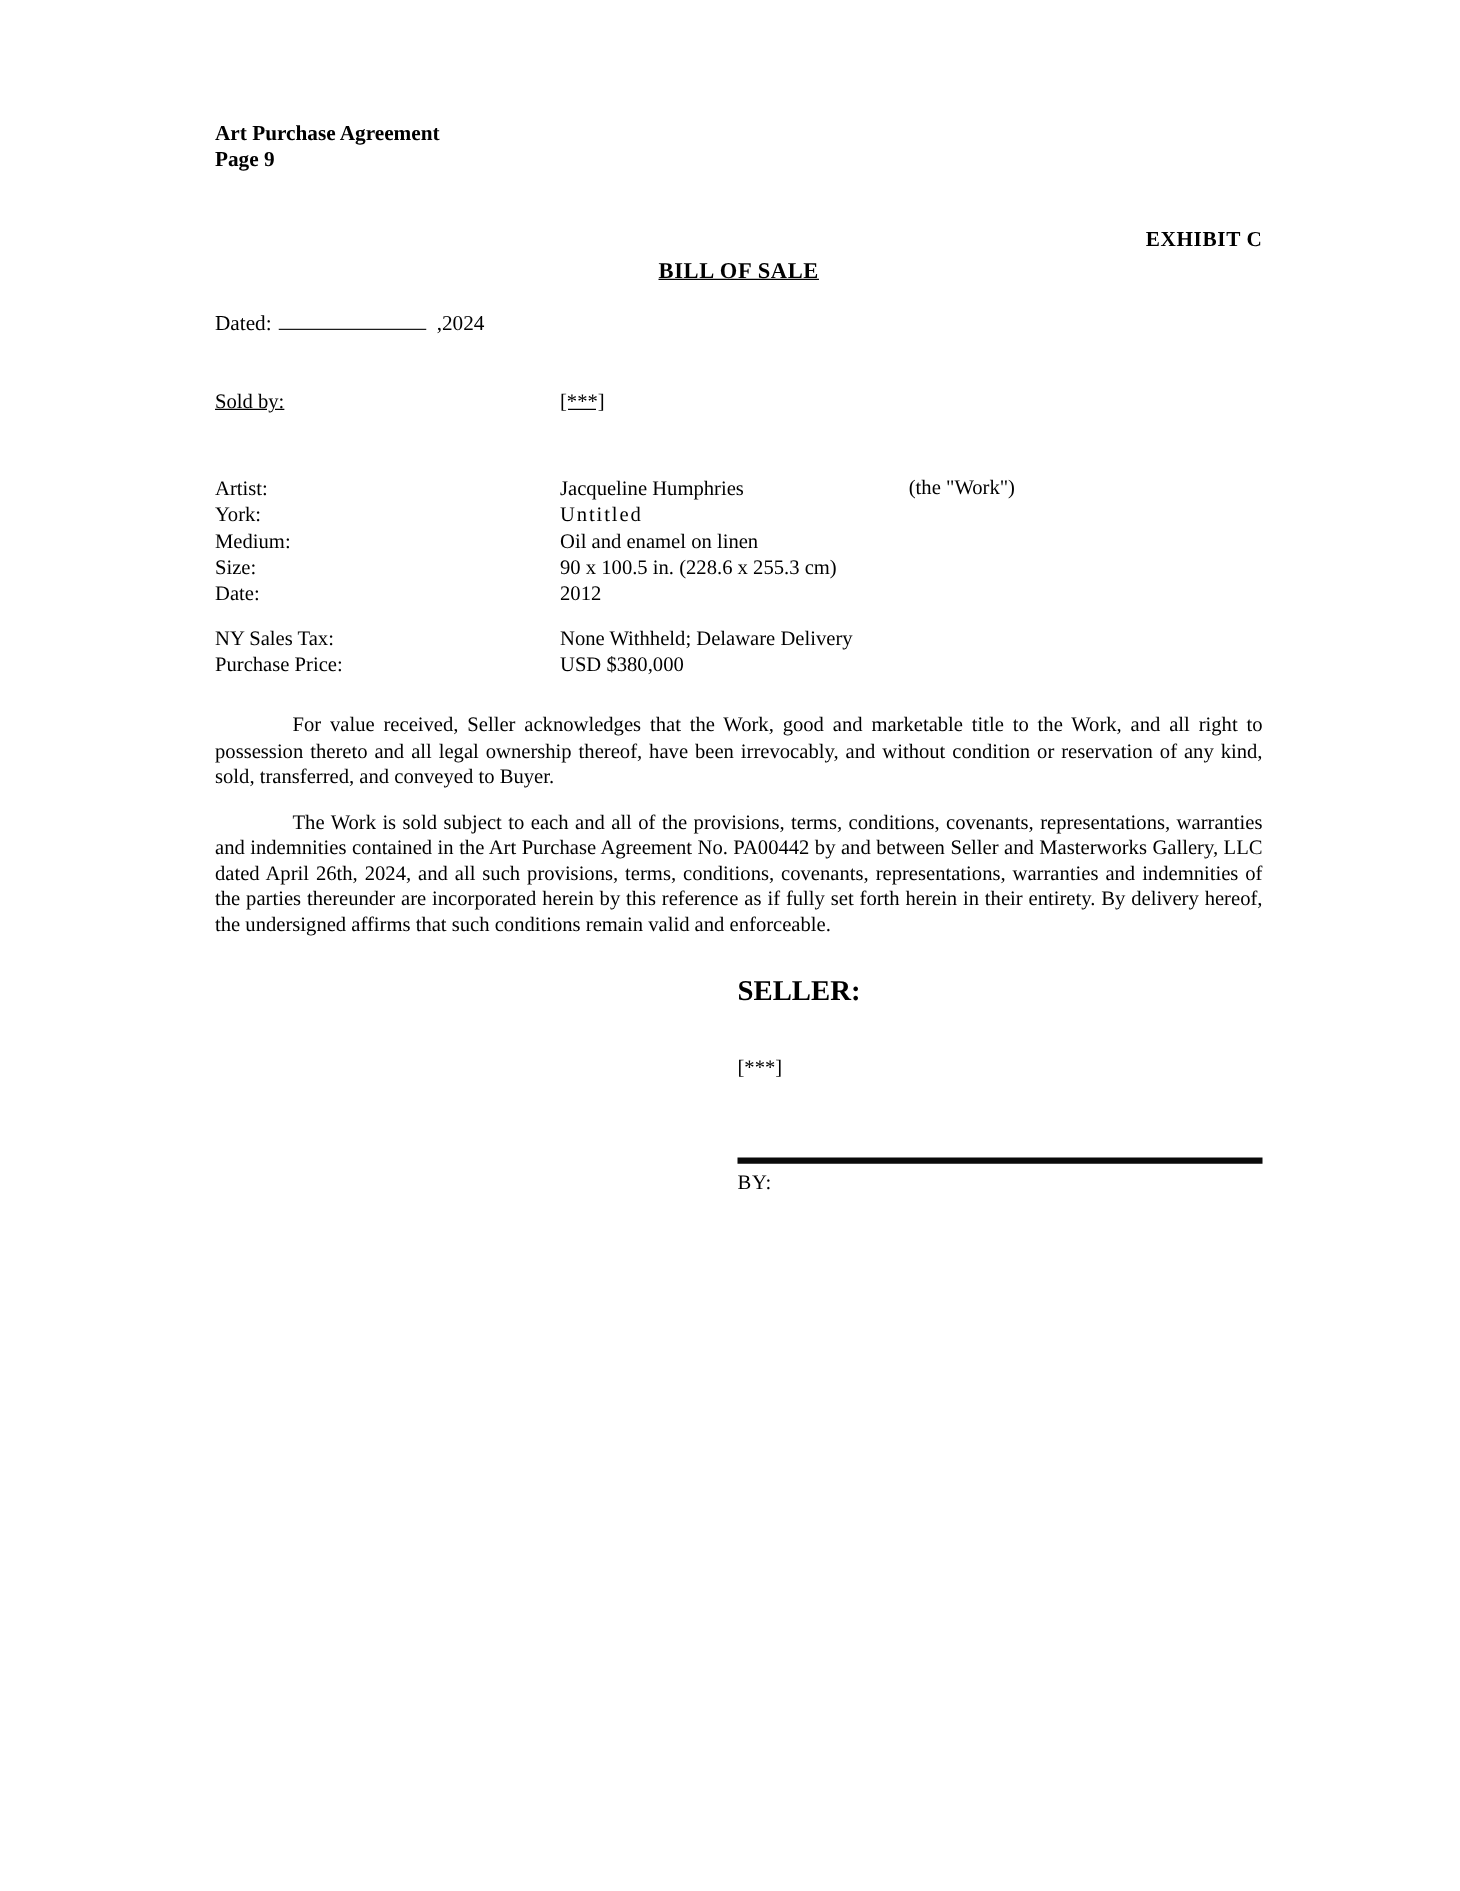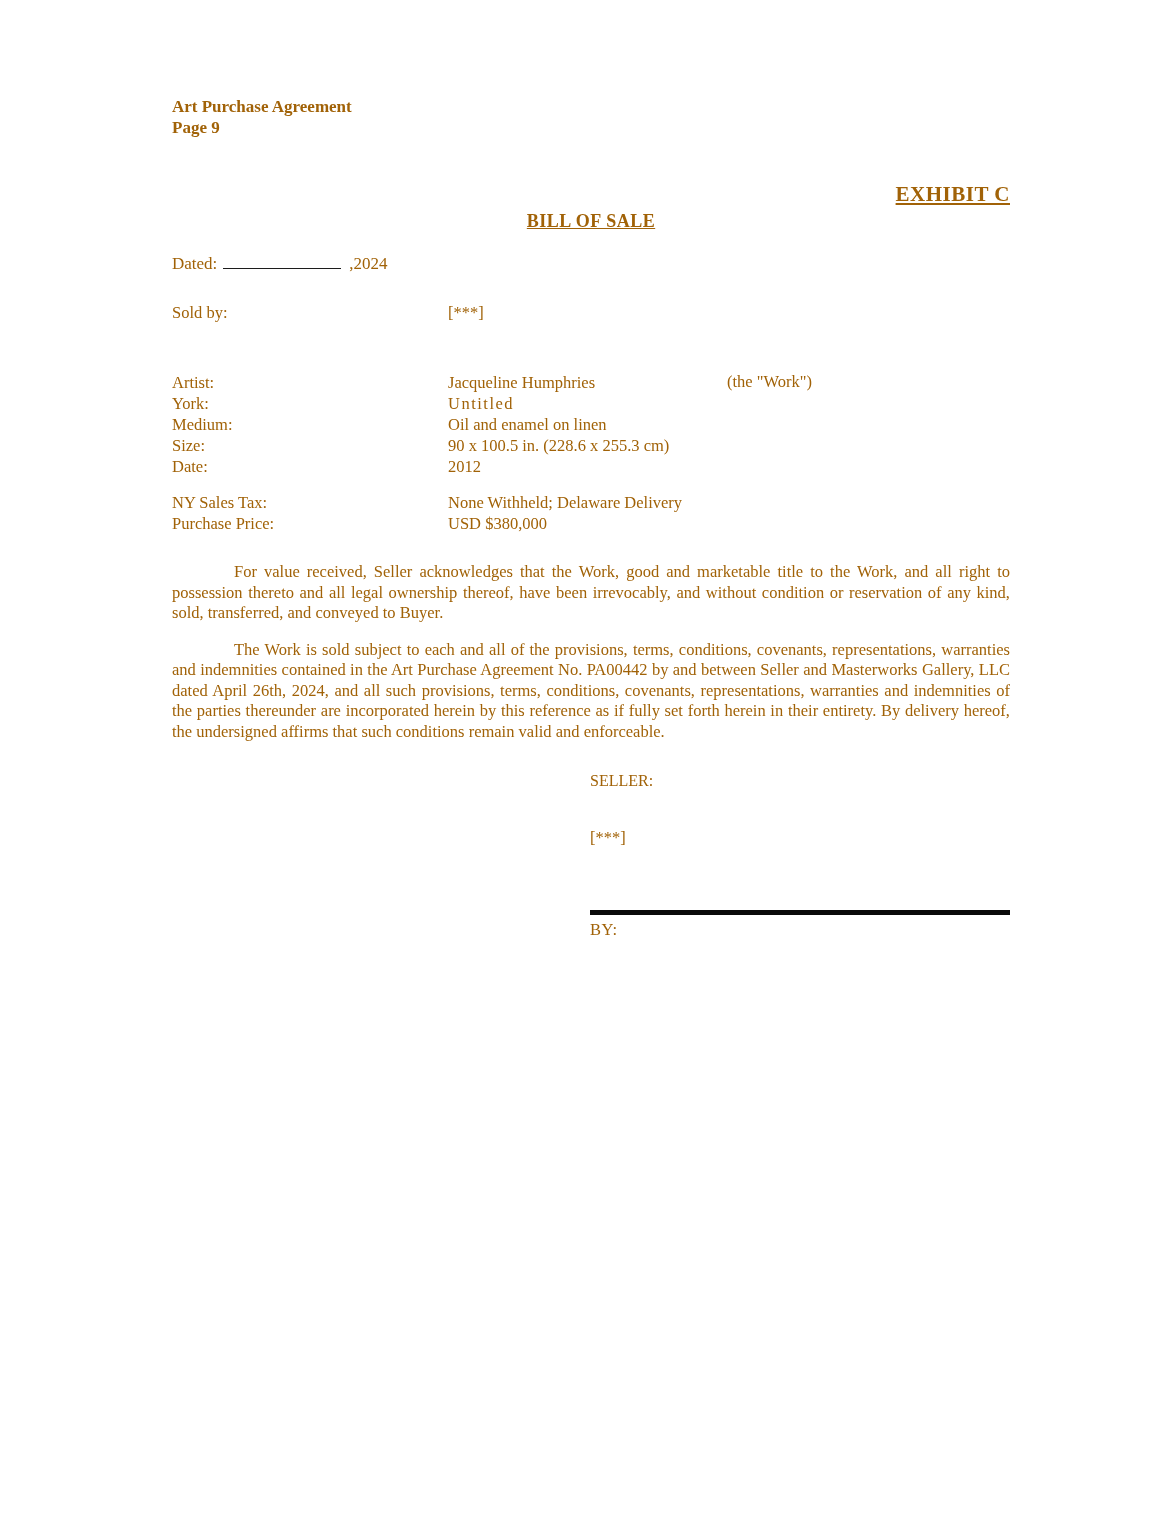--- a/index.html
+++ b/index.html
@@ -3,67 +3,67 @@
 <meta charset="utf-8">
 <style>
   * { box-sizing: border-box; }
   html, body { margin: 0; padding: 0; background: #ffffff; }
   .page {
     position: relative;
     width: 1168px;
     height: 1358px;
     background: #ffffff;
     font-family: "Liberation Serif", serif;
-    color: #a16207;
+    color: #000000;
     font-size: 16.5px;
     padding: 96px 158px 0 172px;
   }
   .content { width: 838px; }
 
   .doc-header { font-weight: bold; font-size: 17px; line-height: 21px; }
 
   .exhibit-row { margin-top: 44px; text-align: right; }
-  .exhibit-row span { font-weight: bold; text-decoration: underline; font-size: 21px; letter-spacing: .5px; }
+  .exhibit-row span { font-weight: bold; font-size: 17px; letter-spacing: .5px; }
 
   .bos-title { margin-top: 4px; text-align: center; }
   .bos-title span { font-weight: bold; text-decoration: underline; font-size: 18px; letter-spacing: .5px; }
 
   .dated-line { margin-top: 22px; font-size: 17px; }
   .blank-line {
     display: inline-block;
     width: 118px;
     border-bottom: 1.5px solid #1c1c1c;
     margin: 0 8px 0 6px;
     height: 14px;
   }
 
   .row3 {
     display: grid;
     grid-template-columns: 276px 279px 1fr;
     align-items: start;
   }
-  .sold-by-row { margin-top: 29px; }
+  .sold-by-row { margin-top: 42px; text-decoration: underline; }
   .sold-to-row { margin-top: 38px; }
   .work-row    { margin-top: 49px; }
   .tax-row     { margin-top: 15px; }
 
   .stack div { line-height: 21px; }
   .labels div, .values div { line-height: 21px; }
 
   .para {
     margin: 0;
     text-align: justify;
     text-indent: 62px;
     line-height: 20.5px;
   }
   .para-1 { margin-top: 28px; }
   .para-2 { margin-top: 16px; }
 
   .seller-block { margin-left: 418px; margin-top: 30px; }
-  .seller-heading { font-weight: normal; font-size: 16px; }
+  .seller-heading { font-weight: bold; font-size: 23px; }
   .seller-value { margin-top: 38px; }
   .sig-line {
     margin-top: 62px;
     width: 420px;
     height: 5px;
     background: #0a0a0a;
   }
   .sig-labels div { line-height: 21px; }
   .sig-labels { margin-top: 4px; letter-spacing: .5px; }
 </style>

